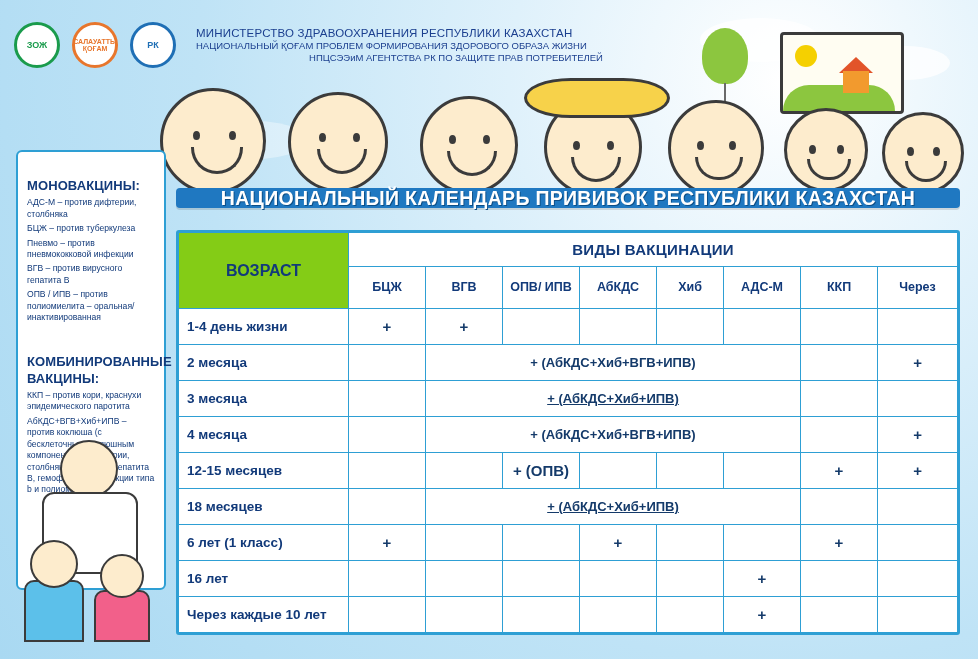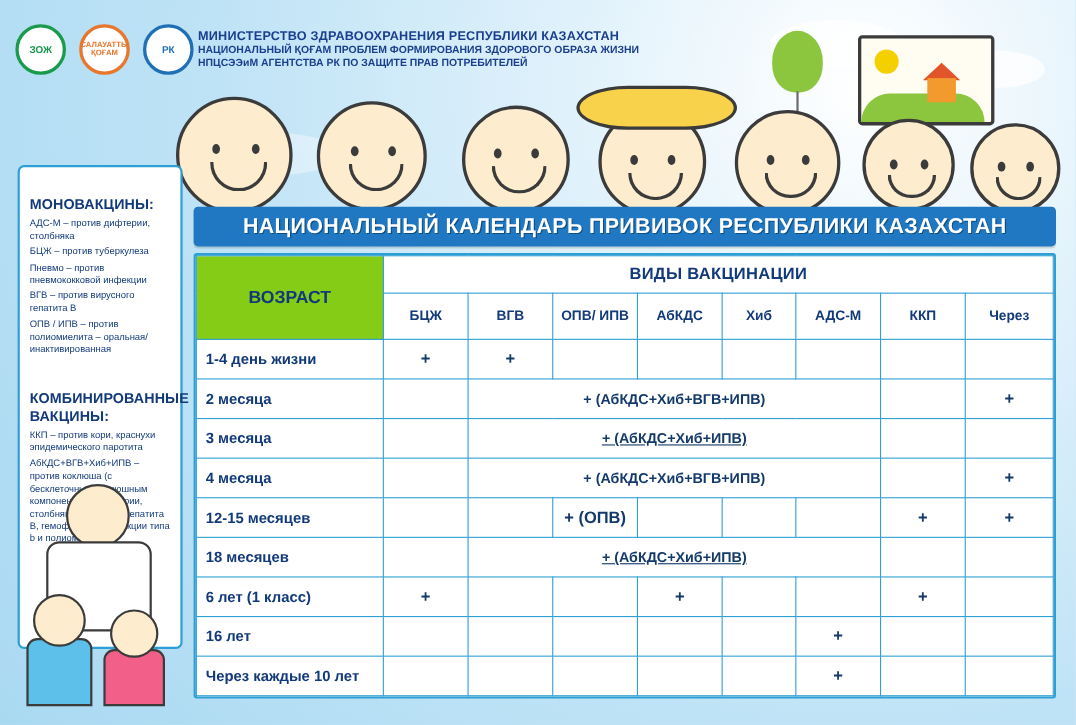--- a/index.html
+++ b/index.html
@@ -18,41 +18,41 @@
   }
   
   .cloud{position:absolute;background:rgba(255,255,255,.75);border-radius:50%;}
   
   .logos{position:absolute;top:22px;left:14px;display:flex;gap:12px;align-items:center;}
   .logo{width:46px;height:46px;border-radius:50%;display:flex;align-items:center;justify-content:center;font-size:9px;font-weight:bold;color:#fff;box-sizing:border-box;}
   .logo1{background:#ffffff;border:3px solid #1a9b4c;color:#1a9b4c;}
   .logo2{background:#ffffff;border:3px solid #e8762c;color:#e8762c;font-size:7px;line-height:1;text-align:center;padding:2px;}
   .logo3{background:#ffffff;border:3px solid #1f6fb5;color:#1f6fb5;text-align:center;}
   .ministry{
-    position:absolute;top:26px;left:180px;width:520px;
-    color:#1b3f8f;font-weight:bold;line-height:1.22;
+    position:absolute;top:26px;left:196px;width:520px;
+    color:#1b3f8f;font-weight:normal;line-height:1.22;
   }
   .ministry .l1{font-size:11.5px;letter-spacing:.2px;}
   .ministry .l2{font-size:9.5px;}
-  .ministry .l3{font-size:9.5px;}
+  .ministry .l3{font-size:9.5px;text-align:center;}
   
   .kids{position:absolute;top:70px;left:120px;width:850px;height:120px;}
   .head{position:absolute;border-radius:50%;background:#fdeccd;border:3px solid #3b3b3b;box-sizing:border-box;}
   .smile{position:absolute;border:3px solid #3b3b3b;border-top:none;border-radius:0 0 60px 60px;}
   .eye{position:absolute;width:7px;height:9px;background:#3b3b3b;border-radius:50%;}
   .balloon{position:absolute;width:46px;height:56px;background:#8cc63f;border-radius:50% 50% 45% 45%;}
   .balloon:after{content:"";position:absolute;left:22px;top:55px;width:2px;height:46px;background:#6a6a6a;}
   .flag{position:absolute;width:118px;height:76px;background:#fffdf2;border:3px solid #3b3b3b;border-radius:4px;}
   .flag .sun{position:absolute;left:12px;top:10px;width:22px;height:22px;background:#f5d000;border-radius:50%;}
   .flag .hill{position:absolute;left:0;bottom:0;width:112px;height:26px;background:#8cc63f;border-radius:40px 40px 0 0;}
   .flag .house{position:absolute;left:60px;bottom:18px;width:26px;height:22px;background:#f29a2e;}
   .flag .roof{position:absolute;left:56px;bottom:38px;width:0;height:0;border-left:17px solid transparent;border-right:17px solid transparent;border-bottom:16px solid #e2542a;}
   
   .title-bar{
-    position:absolute;top:188px;left:176px;width:784px;height:36px;
+    position:absolute;top:188px;left:176px;width:784px;height:20px;
     background:#1f78c1;border-radius:4px;
     display:flex;align-items:center;justify-content:center;
     box-shadow:0 2px 0 rgba(0,0,0,.12);
   }
   .title-bar .t{
     color:#ffffff;font-weight:bold;font-size:19.5px;letter-spacing:.3px;
     text-shadow:1px 1px 0 #0c4e86;
   }
   
   .info{

